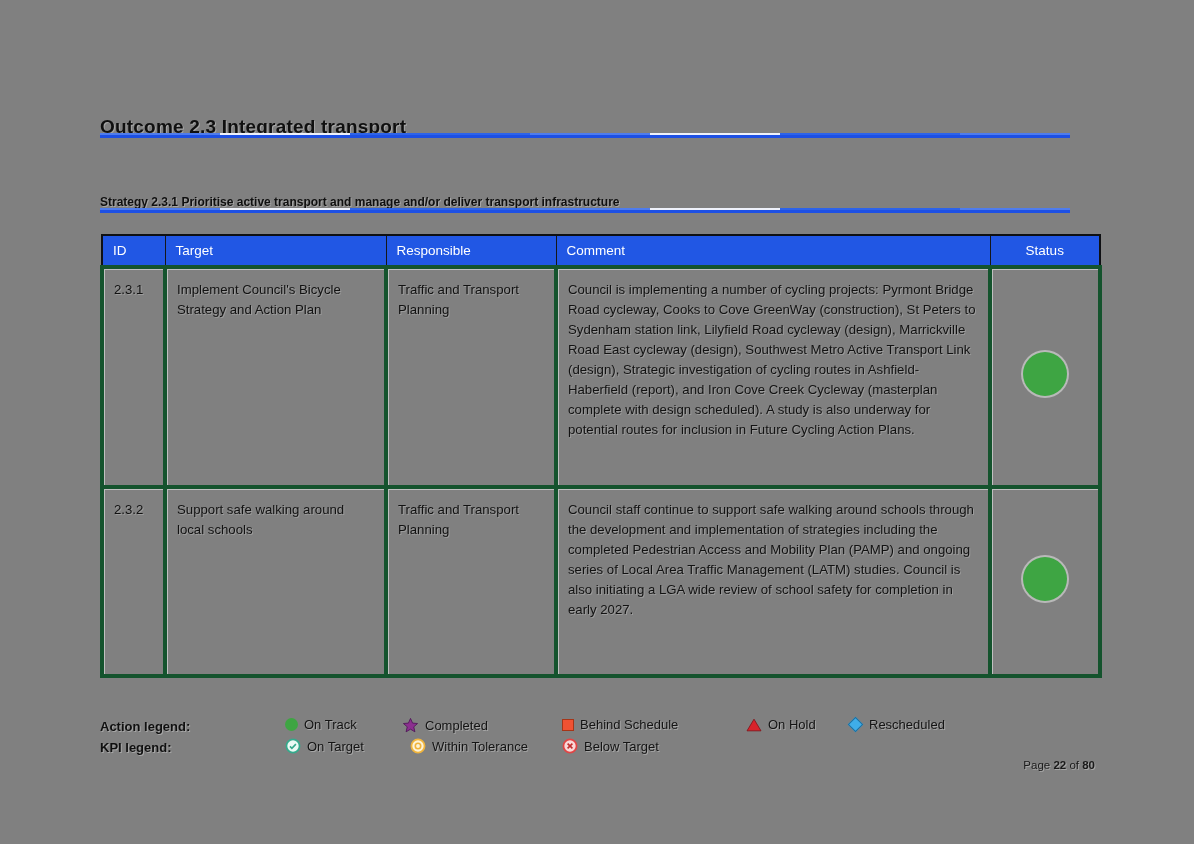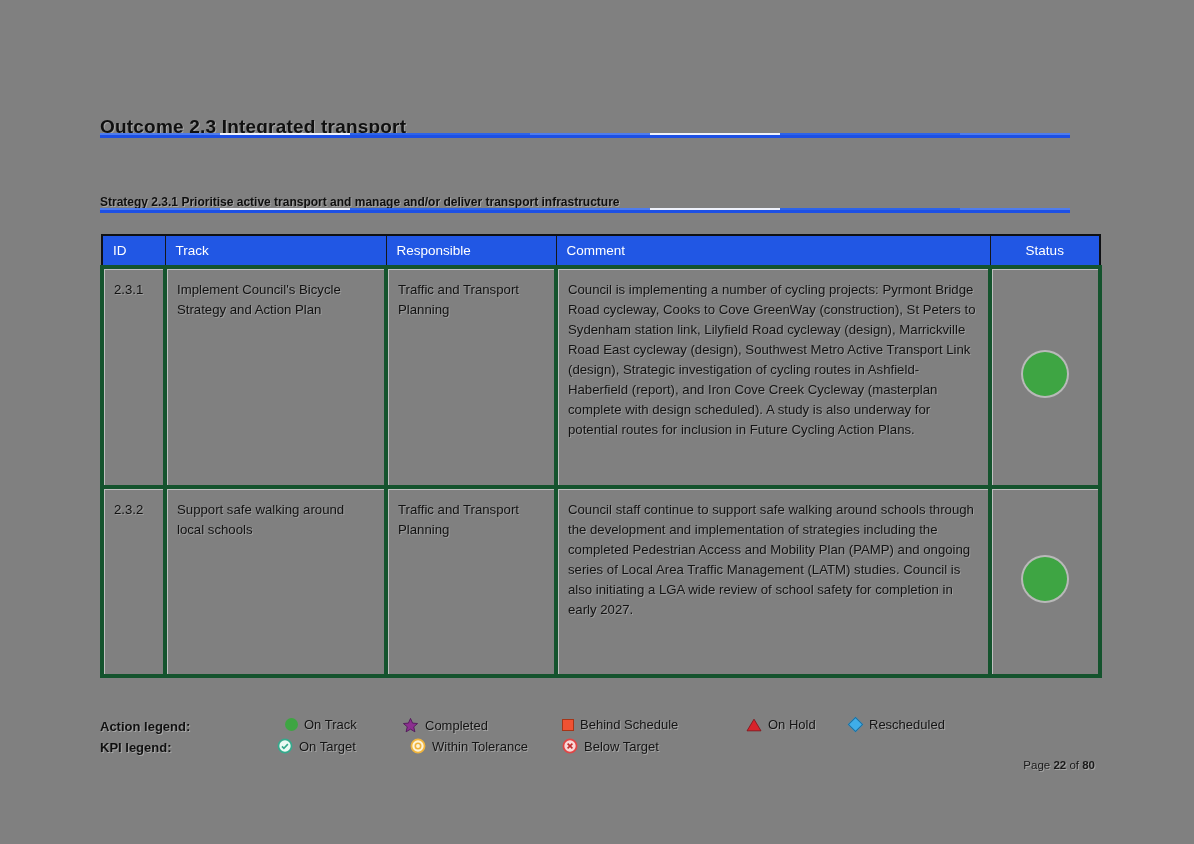--- a/index.html
+++ b/index.html
@@ -98,21 +98,21 @@
   <colgroup>
     <col style="width:63px">
       <col style="width:221px">
       <col style="width:170px">
       <col style="width:434px">
       <col style="width:110px">
   </colgroup>
   <thead>
     <tr>
       <th>ID</th>
-      <th>Track</th>
+      <th>Target</th>
       <th>Responsible</th>
       <th>Comment</th>
       <th class="center">Status</th>
     </tr>
   </thead>
   <tbody>
     <tr class="action-row-1">
       <td>2.3.1</td>
       <td>Implement Council's Bicycle Strategy and Action Plan</td>
       <td>Traffic and Transport Planning</td>
@@ -162,21 +162,21 @@
 
   <span class="legend-item" style="left:748px">
     <span class="shape-diamond"></span>
     <span class="lbl emb">Rescheduled</span>
   </span>
 </div>
 
 <div class="legend-row legend-row-2">
   <span class="legend-title emb">KPI legend:</span>
 
-  <span class="legend-item" style="left:177px">
+  <span class="legend-item" style="left:185px">
     <svg width="16" height="16" viewBox="0 0 20 20">
       <circle cx="10" cy="10" r="8.2" fill="#eafaf4" stroke="#35A98C" stroke-width="2.2"></circle>
       <path d="M6.2 10.4l2.4 2.4 5-5.2" fill="none" stroke="#35A98C" stroke-width="2"></path>
     </svg>
     <span class="lbl emb">On Target</span>
   </span>
 
   <span class="legend-item" style="left:310px">
     <svg width="16" height="16" viewBox="0 0 20 20">
       <circle cx="10" cy="10" r="8.2" fill="#fdf3d8" stroke="#F0B43C" stroke-width="2.2"></circle>

